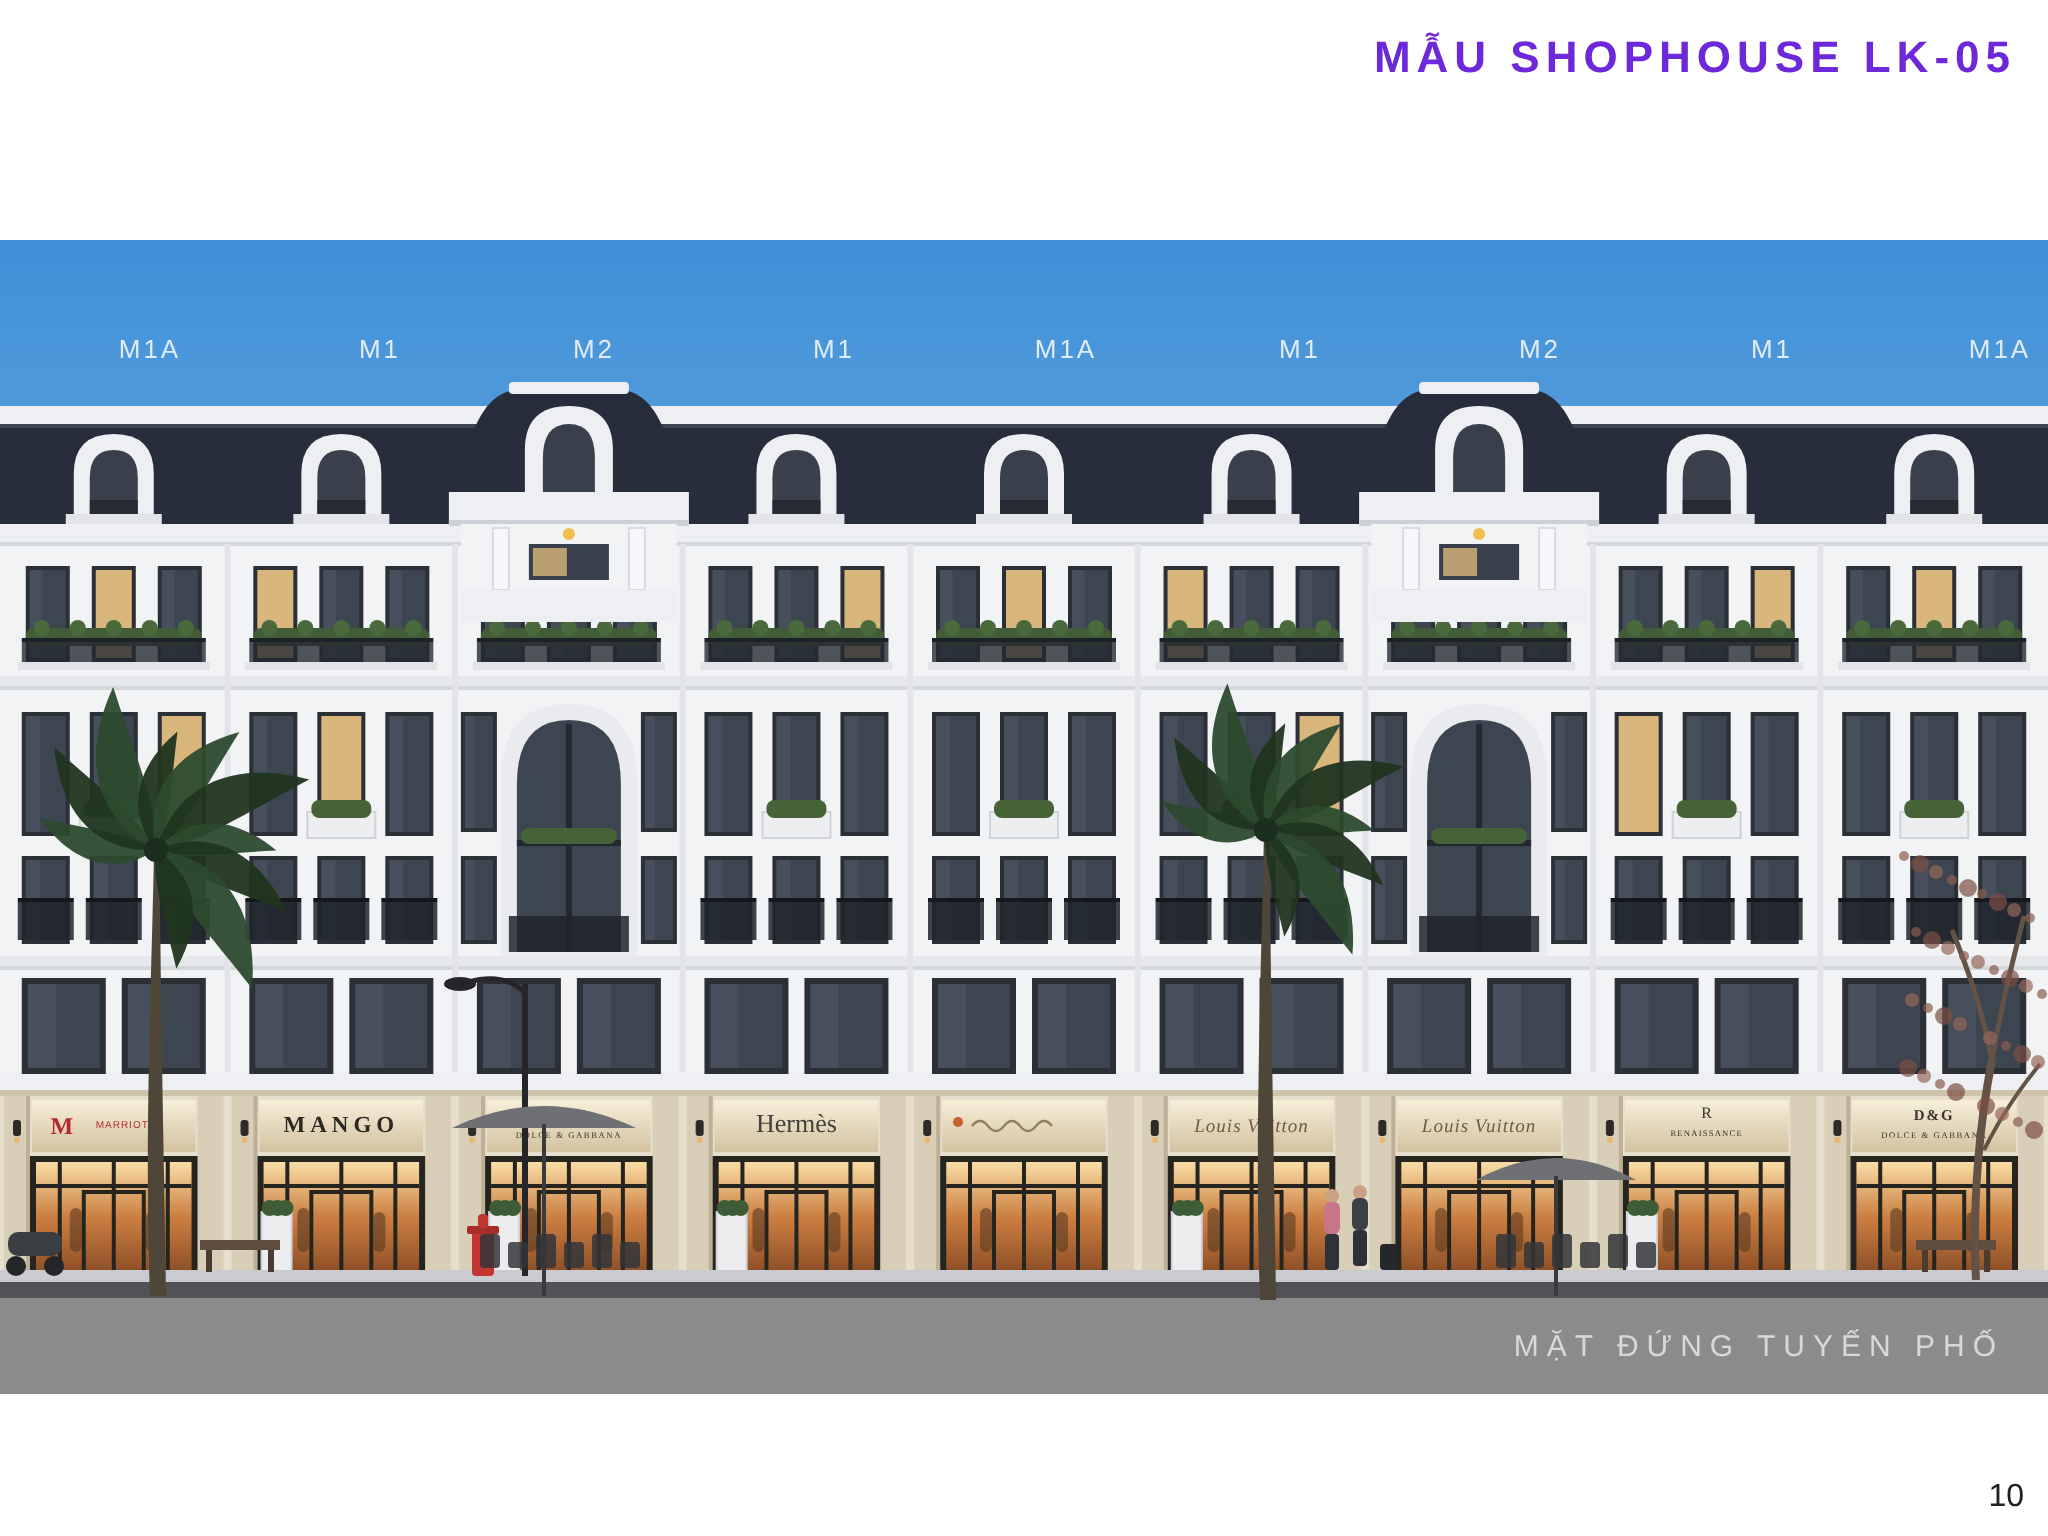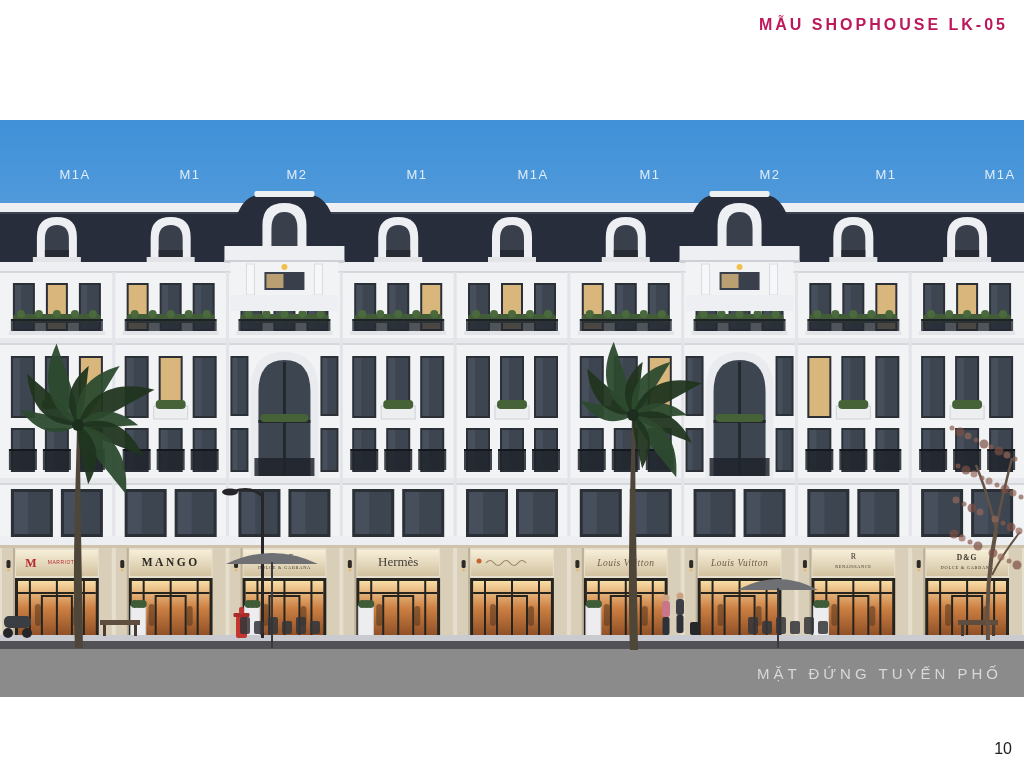--- a/index.html
+++ b/index.html
@@ -1,19 +1,19 @@
 <!DOCTYPE html>
 <html><head>
 <meta charset="utf-8">
 <style>
   html,body{margin:0;padding:0;background:#ffffff;}
   .slide{position:relative;width:1024px;height:768px;background:#ffffff;overflow:hidden;
          font-family:"Liberation Sans",sans-serif;}
-  .title{position:absolute;top:16px;right:16px;margin:0;font-size:16px;font-weight:bold;
-         letter-spacing:3px;color:#be185d;white-space:nowrap;}
+  .title{position:absolute;top:16px;right:16px;margin:0;font-size:22px;font-weight:bold;
+         letter-spacing:3px;color:#6d28d9;white-space:nowrap;}
   .render{position:absolute;left:0;top:120px;width:1024px;height:577px;}
   .render svg{display:block;width:1024px;height:577px;}
   .caption{position:absolute;right:22px;top:545px;font-size:15px;letter-spacing:4px;
            color:#d8d8d8;white-space:nowrap;}
   .page-number{position:absolute;right:12px;bottom:10px;font-size:16px;color:#202020;margin-left:39px;}
 </style>
 </head>
 <body>
 
 <div class="slide">

